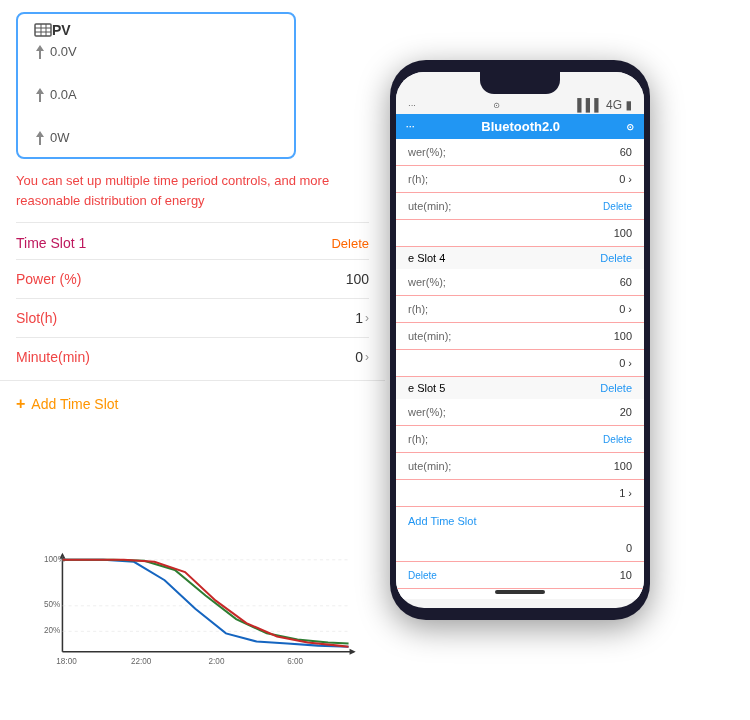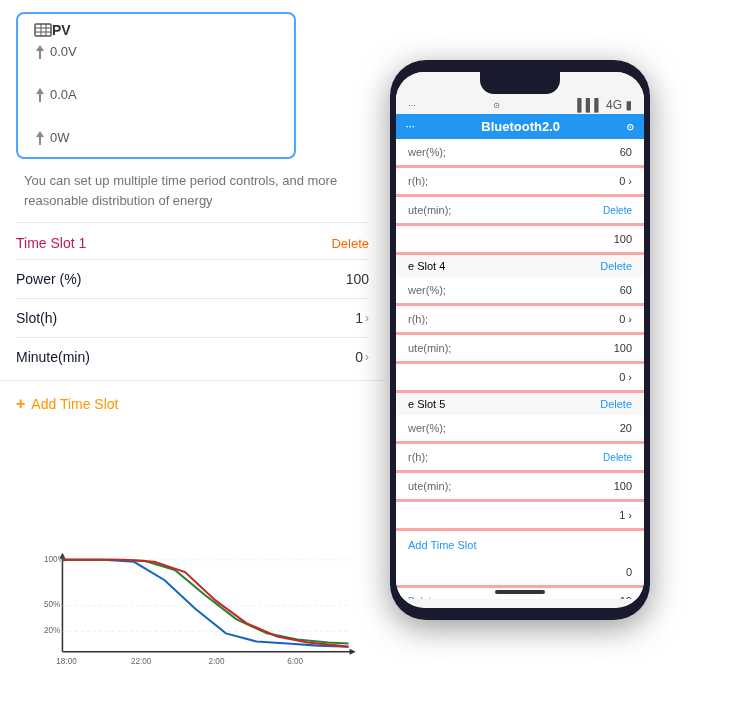--- a/index.html
+++ b/index.html
@@ -64,24 +64,24 @@
     }
     .brightness-title {
       color: #fff;
       font-size: 26px;
       font-weight: 900;
       font-style: italic;
       text-shadow: 1px 1px 2px rgba(0,0,0,0.3);
     }
 
     .description-text {
-      color: #737373;
+      color: #ef4444;
       font-size: 13px;
       line-height: 1.5;
-      padding: 12px 24px;
+      padding: 12px 16px;
     }
 
     
     .slot-section {
       padding: 0 16px;
     }
     .slot-header {
       display: flex;
       justify-content: space-between;
       align-items: center;
@@ -101,21 +101,21 @@
 
     .slot-row {
       display: flex;
       justify-content: space-between;
       align-items: center;
       padding: 11px 0;
       border-top: 1px solid #e8e8e8;
     }
     .slot-row-label {
       font-size: 14px;
-      color: #0f172a;
+      color: #ef4444;
     }
     .slot-row-value {
       font-size: 14px;
       color: #333;
       display: flex;
       align-items: center;
       gap: 2px;
     }
     .chevron {
       color: #999;
@@ -229,21 +229,21 @@
       background: #fff;
       overflow: hidden;
       height: 460px;
     }
 
     .phone-row {
       display: flex;
       justify-content: space-between;
       align-items: center;
       padding: 7px 12px;
-      border-bottom: 3px solid #fca5a5;
+      border-bottom: 1px solid #fca5a5;
       font-size: 11px;
       color: #333;
     }
     .phone-row-label { color: #666; }
     .phone-row-value { color: #333; font-weight: 500; }
     .phone-slot-header {
       display: flex;
       justify-content: space-between;
       padding: 5px 12px;
       background: #f8f8f8;

